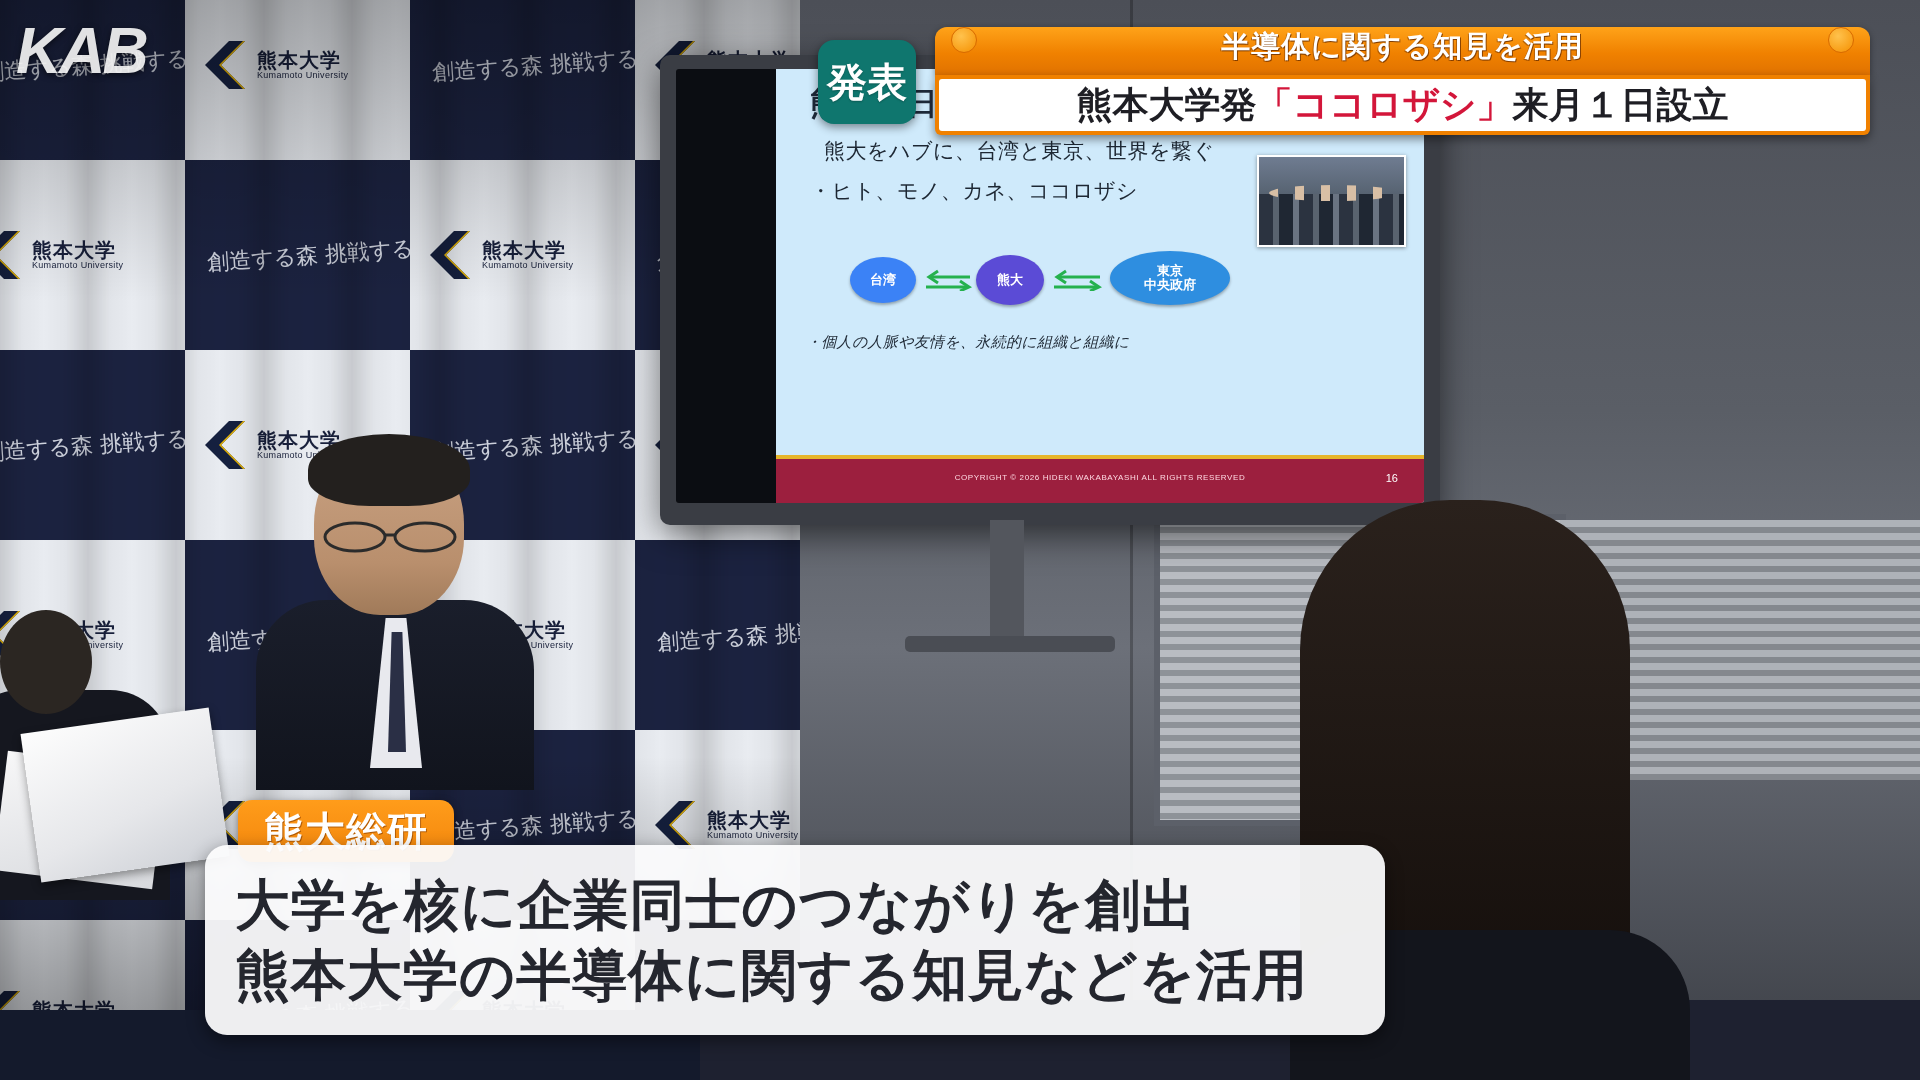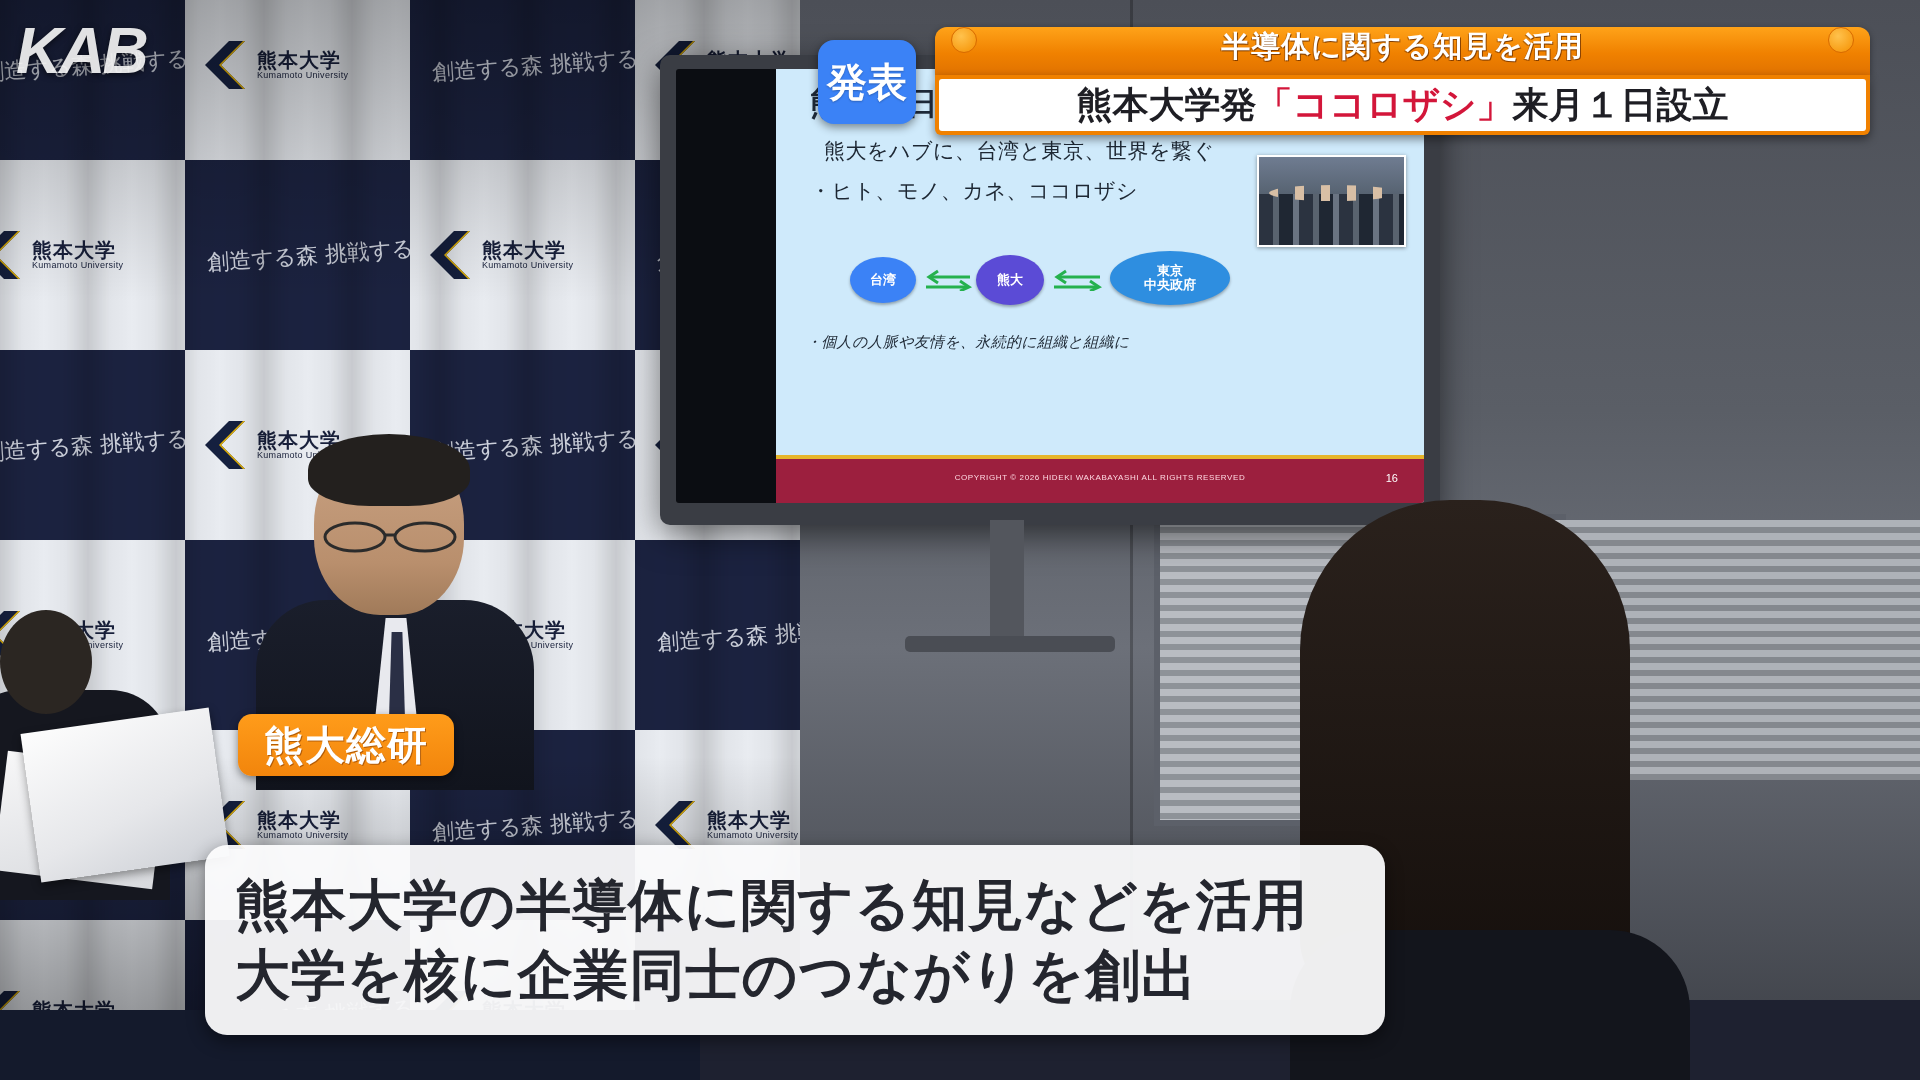--- a/index.html
+++ b/index.html
@@ -118,21 +118,21 @@
   .desk{position:absolute;left:640px;top:1000px;width:1280px;height:80px;background:#1e2130;}
   .desk2{position:absolute;left:0px;top:1010px;width:700px;height:70px;background:#141a2c;}
 
   
   .kab{position:absolute;left:16px;top:14px;font-size:64px;font-weight:bold;
     font-style:italic;color:rgba(255,255,255,.88);letter-spacing:-3px;
     text-shadow:0 2px 6px rgba(0,0,0,.55);font-family:"Liberation Sans",sans-serif;}
 
   
   .happyo{position:absolute;left:818px;top:40px;width:98px;height:84px;
-    background:#3b82f6;border-radius:16px;display:flex;align-items:center;justify-content:center;
+    background:#0f766e;border-radius:16px;display:flex;align-items:center;justify-content:center;
     box-shadow:0 3px 10px rgba(0,0,0,.45);}
   .happyo span{color:#fff;font-size:40px;font-weight:bold;letter-spacing:0px;
     text-shadow:0 1px 2px rgba(0,0,0,.25);}
 
   
   .newsbar{position:absolute;left:935px;top:27px;width:935px;height:48px;
     background:linear-gradient(180deg,#ffa319 0%,#f08100 55%,#e07200 100%);
     border-radius:12px 12px 0 0;display:flex;align-items:flex-start;
     box-shadow:0 2px 6px rgba(0,0,0,.4);}
   .newsbar .dot{width:24px;height:24px;border-radius:50%;
@@ -145,21 +145,21 @@
 
   .newsmain{position:absolute;left:935px;top:75px;width:935px;height:60px;
     background:#f08100;padding:4px;box-sizing:border-box;border-radius:0 0 6px 6px;
     box-shadow:0 4px 10px rgba(0,0,0,.45);}
   .newsmain-in{width:100%;height:100%;background:#fff;display:flex;align-items:center;
     justify-content:center;border-radius:3px;}
   .newsmain-in .t{font-size:36px;font-weight:bold;color:#1e1e24;letter-spacing:0px;white-space:nowrap;}
   .newsmain-in .t .hl{color:#d3163a;}
 
   
-  .chip{position:absolute;left:238px;top:714px;height:62px;padding:0 26px;
+  .chip{position:absolute;left:238px;top:800px;height:62px;padding:0 26px;
     background:linear-gradient(180deg,#ff9c1a 0%,#f2850c 100%);
     border-radius:14px;display:flex;align-items:center;
     box-shadow:0 3px 8px rgba(0,0,0,.45);}
   .chip span{font-size:40px;font-weight:bold;color:#fff;letter-spacing:1px;
     text-shadow:1px 1px 0 rgba(150,70,0,.7);}
 
   
   .caption{position:absolute;left:205px;top:845px;width:1180px;height:190px;
     background:rgba(252,252,253,.94);border-radius:22px;
     box-shadow:0 6px 18px rgba(0,0,0,.45);display:flex;flex-direction:column;
@@ -441,17 +441,17 @@
     <div class="newsmain-in">
       <div class="t"><span>熊本大学発</span><span class="hl">「ココロザシ」</span><span>来月１日設立</span></div>
     </div>
   </div>
 
   <div class="chip">
     <span>熊大総研</span>
   </div>
 
   <div class="caption">
+    <div class="line">大学を核に企業同士のつながりを創出</div>
     <div class="line">熊本大学の半導体に関する知見などを活用</div>
-    <div class="line">大学を核に企業同士のつながりを創出</div>
   </div>
 
 </div>
 
 </body></html>

